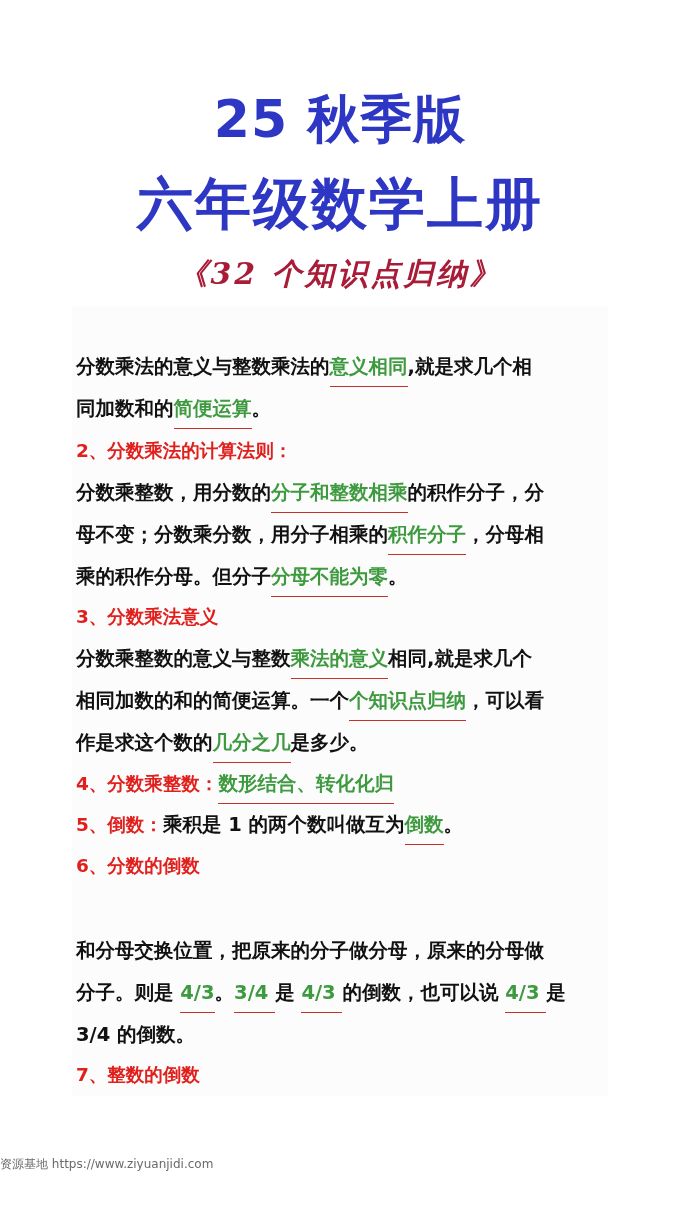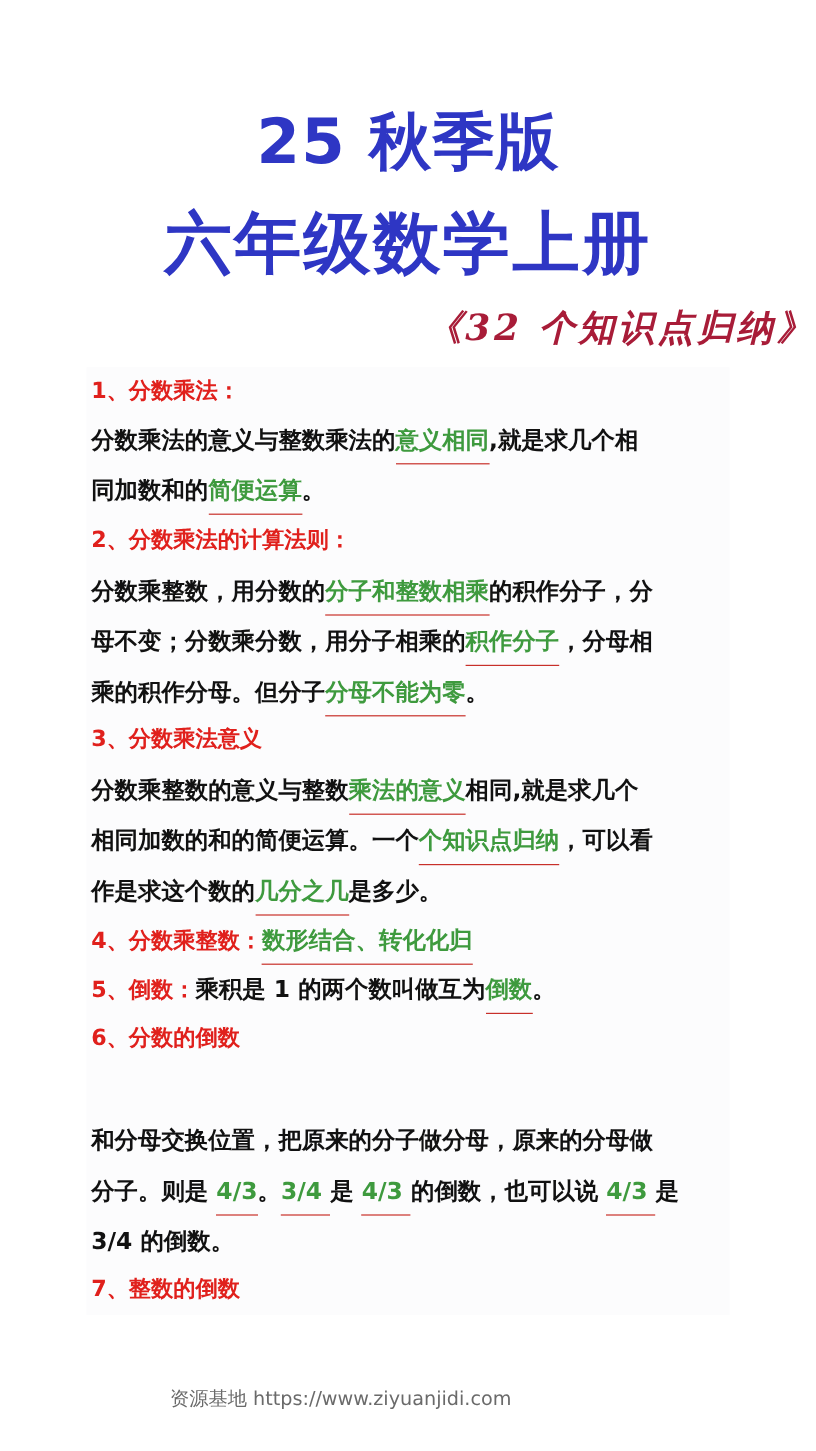--- a/index.html
+++ b/index.html
@@ -7,54 +7,53 @@
     width: 680px; height: 1209px; background: #ffffff; position: relative;
     font-family: "DejaVu Sans", "Liberation Sans", sans-serif; overflow: hidden;
   }
   .title-1, .title-2 {
     position: absolute; left: 0; width: 680px; text-align: center;
     font-weight: bold; color: #2e36c4; letter-spacing: 1px;
   }
   .title-1 { top: 86px; font-size: 52px; line-height: 66px; }
   .title-2 { top: 168px; font-size: 56px; line-height: 72px; letter-spacing: 2px; }
   .subtitle {
-    position: absolute; top: 252px; left: 0; width: 680px; text-align: right;
+    position: absolute; top: 252px; left: 0; width: 680px; text-align: center;
     font-size: 30px; line-height: 44px; font-weight: bold; font-style: italic;
     color: #a81c38; font-family: "DejaVu Serif", "Liberation Serif", serif;
     letter-spacing: 3px;
   }
   .content {
     position: absolute; left: 72px; top: 306px; width: 536px; height: 790px;
     background: #fcfcfd;
   }
   .line {
     position: absolute; left: 4px; white-space: nowrap;
     font-size: 19.5px; line-height: 30px; color: #111;
     font-weight: bold;
   }
   .head { color: #e0201c; font-size: 18.5px; }
   .hl {
     color: #3e9a3e; font-weight: bold;
     border-bottom: 1.5px solid #c8302a; padding-bottom: 8px;
   }
   .footer {
-    position: absolute; top: 1156px; left: 0; width: 568px; text-align: center;
-    font-size: 16px; color: #6a6a6a; font-family: "DejaVu Sans", sans-serif;
+    position: absolute; top: 1156px; left: 0; width: 568px; 
+    font-size: 12px; color: #6a6a6a; font-family: "DejaVu Sans", sans-serif;
   }
 </style>
 </head>
 <body>
 
 <div class="title-1">25 秋季版</div>
 <div class="title-2">六年级数学上册</div>
 <div class="subtitle">《32 个知识点归纳》</div>
 
 <div class="content">
 
-  <div class="line head" style="top:6px">1、分数乘法：</div>
   <div class="line" style="top:46px">
     <span>分数乘法的意义与整数乘法的</span><span class="hl">意义相同</span><span>,就是求几个相</span>
   </div>
   <div class="line" style="top:88px">
     <span>同加数和的</span><span class="hl">简便运算</span><span>。</span>
   </div>
 
   <div class="line head" style="top:130px">2、分数乘法的计算法则：</div>
   <div class="line" style="top:172px">
     <span>分数乘整数，用分数的</span><span class="hl">分子和整数相乘</span><span>的积作分子，分</span>

